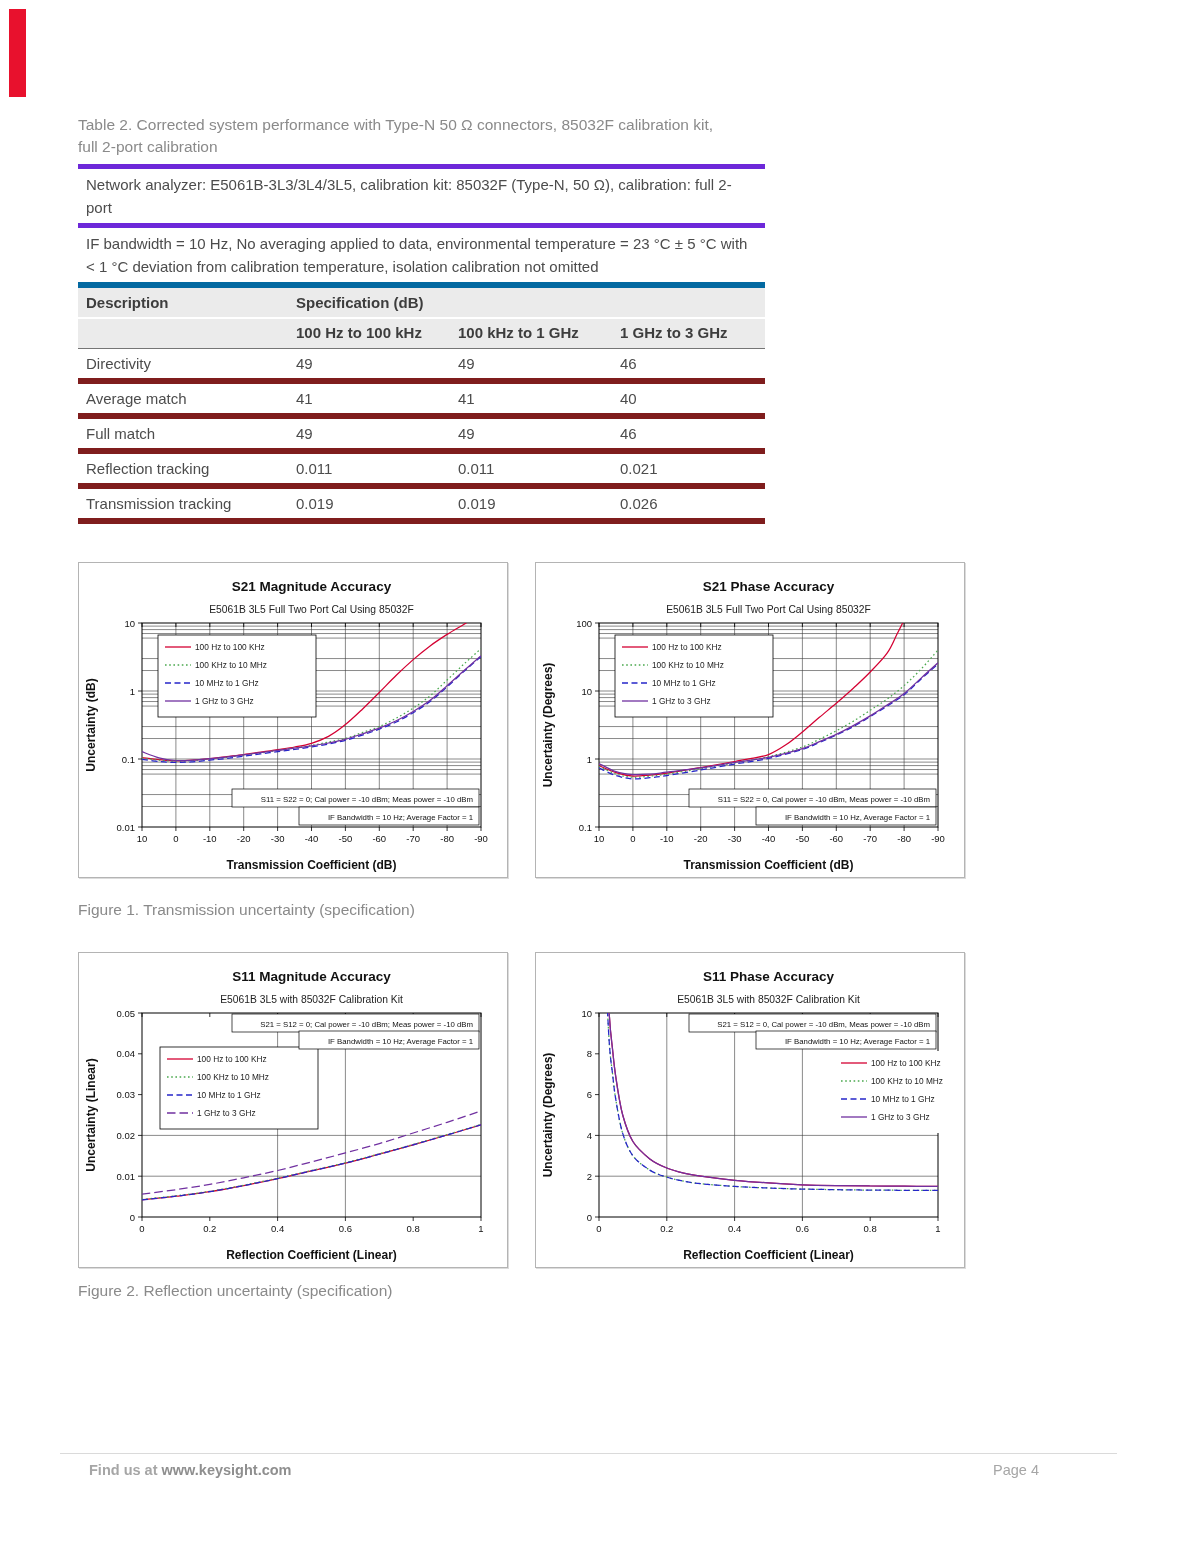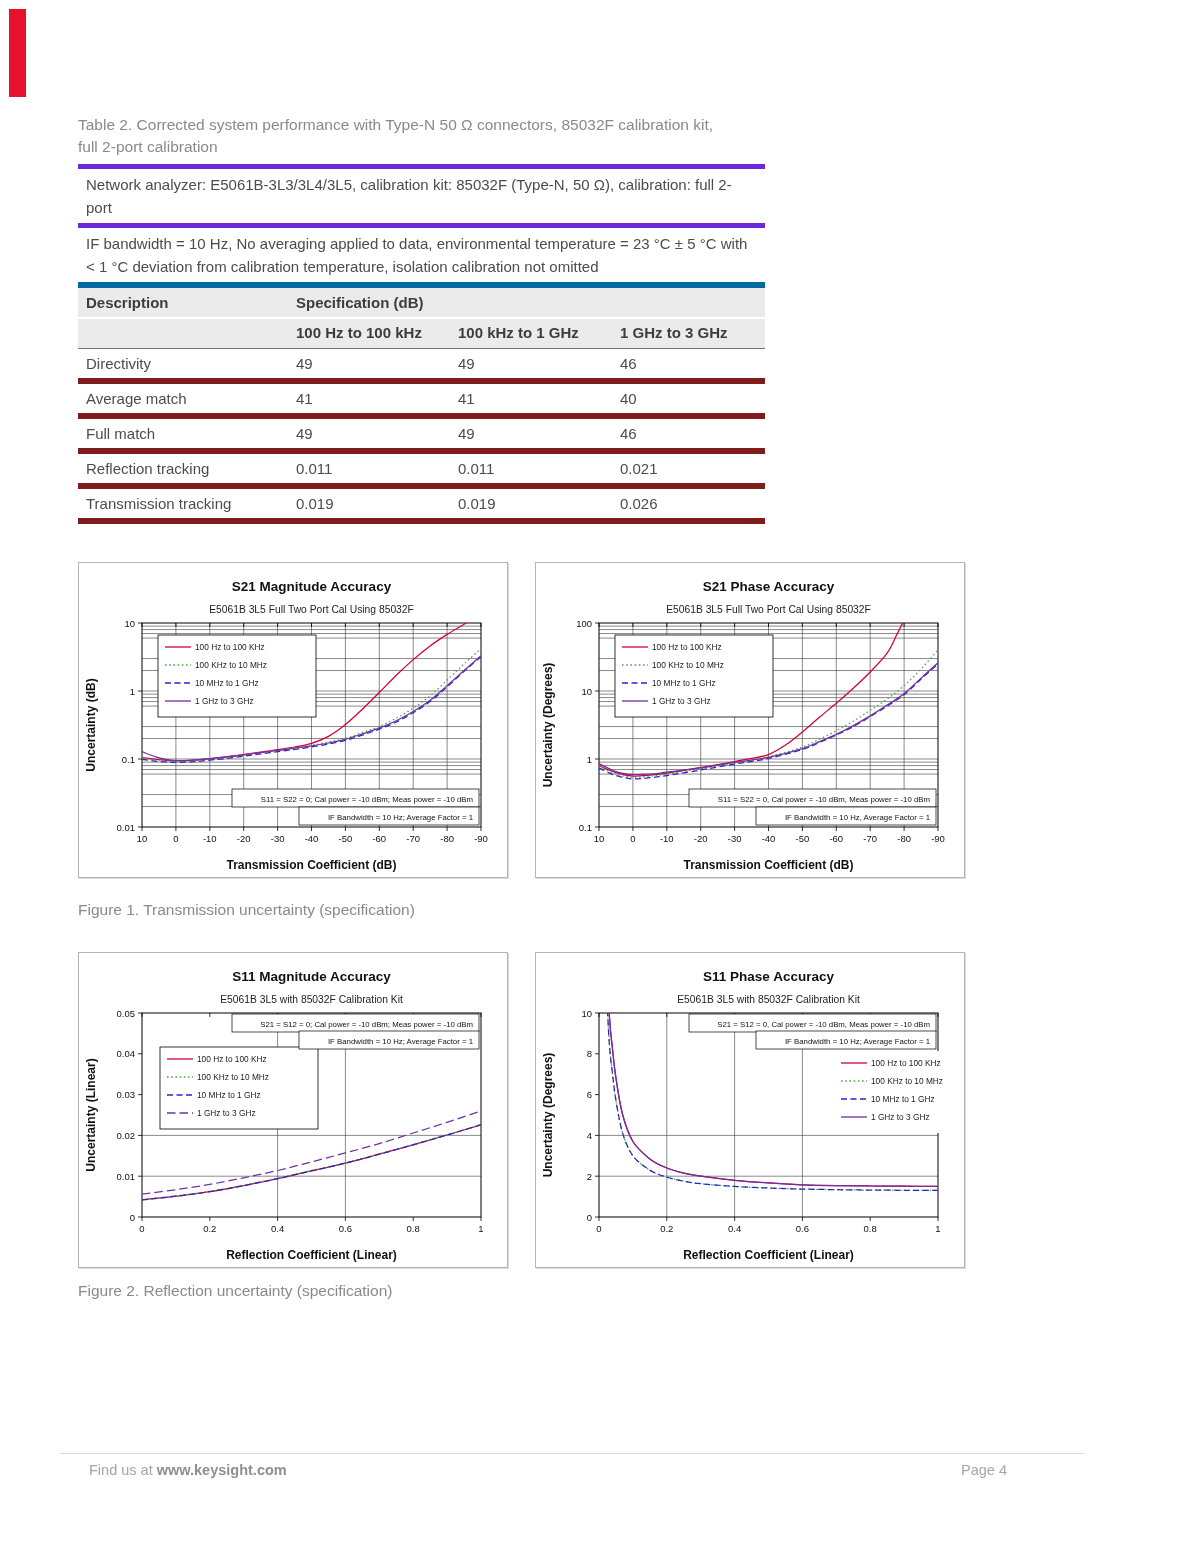--- a/index.html
+++ b/index.html
@@ -1,17 +1,17 @@
 <!DOCTYPE html>
 <html><head>
 <meta charset="utf-8">
 <style>
   html,body{margin:0;padding:0;background:#fff;}
   .page{position:relative;width:1085px;height:1551px;background:#fff;overflow:hidden;
-        font-family:"Liberation Sans",sans-serif;color:#4c4c4c;}
+        font-family:"Liberation Sans",sans-serif;color:#4c4c4c;padding-left:32px;}
   .corner-left{position:absolute;left:9px;top:9px;width:17px;height:88px;background:#e8112d;}
   .corner-right{position:absolute;left:1147px;top:8px;}
   .table-caption{position:absolute;left:78px;top:114px;width:700px;margin:0;
                  font-size:15.5px;line-height:22px;color:#8a8a8a;white-space:pre-line;}
   .spec-table{position:absolute;left:78px;top:164px;width:687px;font-size:15px;color:#4c4c4c;}
   .info-row{padding:4px 8px;line-height:23px;border-top:5px solid #6d28d9;white-space:pre-line;}
   .info-row:last-of-type{border-bottom:0;}
   .grid-row{display:grid;grid-template-columns:210px 162px 162px 153px;}
   .hdr{background:#ebebeb;font-weight:bold;color:#3d3d3d;}
   .hdr1{border-top:6px solid #0369a1;padding:5px 0;margin-top:0;}
@@ -20,21 +20,21 @@
   .hdr2 .cell{padding:1px 8px;}
   .data-row{border-bottom:6px solid #7f1d1d;}
   .data-row .cell{padding:6px 8px;}
   .chart-box{position:absolute;width:430px;height:316px;background:#fff;border:1px solid #b4b4b4;
              box-shadow:1px 1px 0 #dcdcdc;box-sizing:border-box;}
   .cb1{left:78px;top:562px;} .cb2{left:535px;top:562px;}
   .cb3{left:78px;top:952px;} .cb4{left:535px;top:952px;}
   .fig-caption{position:absolute;left:78px;margin:0;font-size:15.5px;color:#8a8a8a;}
   .fc1{top:901px;text-align:center;} .fc2{top:1282px;}
   .footer-rule{position:absolute;left:60px;top:1453px;width:1079px;height:1px;background:#dadada;}
-  .footer-left{position:absolute;left:89px;top:1462px;font-size:14.5px;color:#a6a6a6;}
+  .footer-left{position:absolute;left:89px;top:1462px;font-size:14.5px;color:#a6a6a6;font-weight:bold;}
   .footer-left b{color:#8f8f8f;}
   .footer-right{position:absolute;right:78px;top:1462px;font-size:14.5px;color:#a6a6a6;}
 </style>
 </head>
 <body>
 
 <div class="page">
 
   <div class="corner-left"></div>
   <svg class="corner-right" width="46" height="40">

